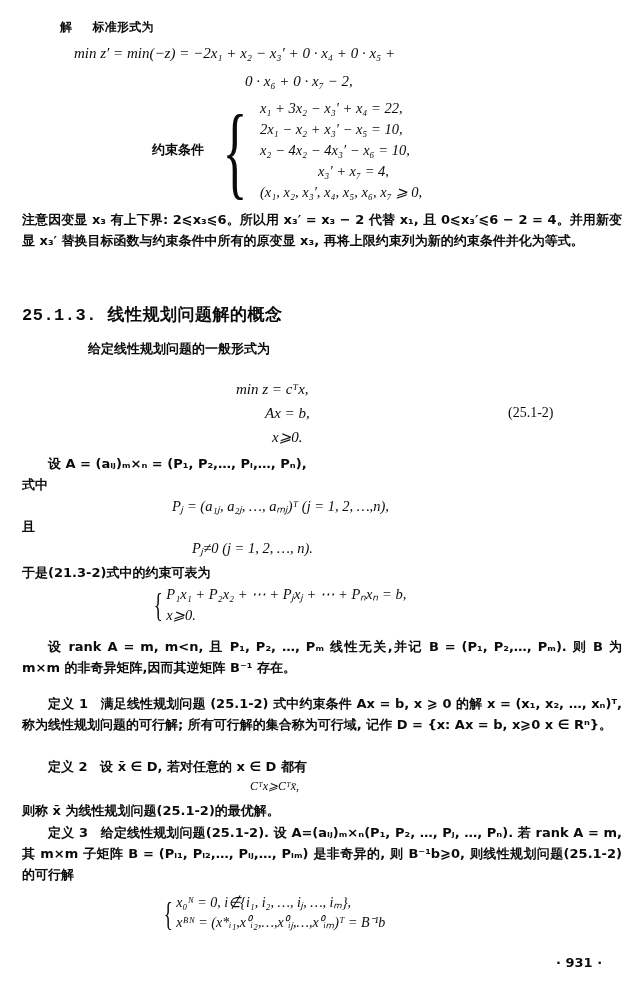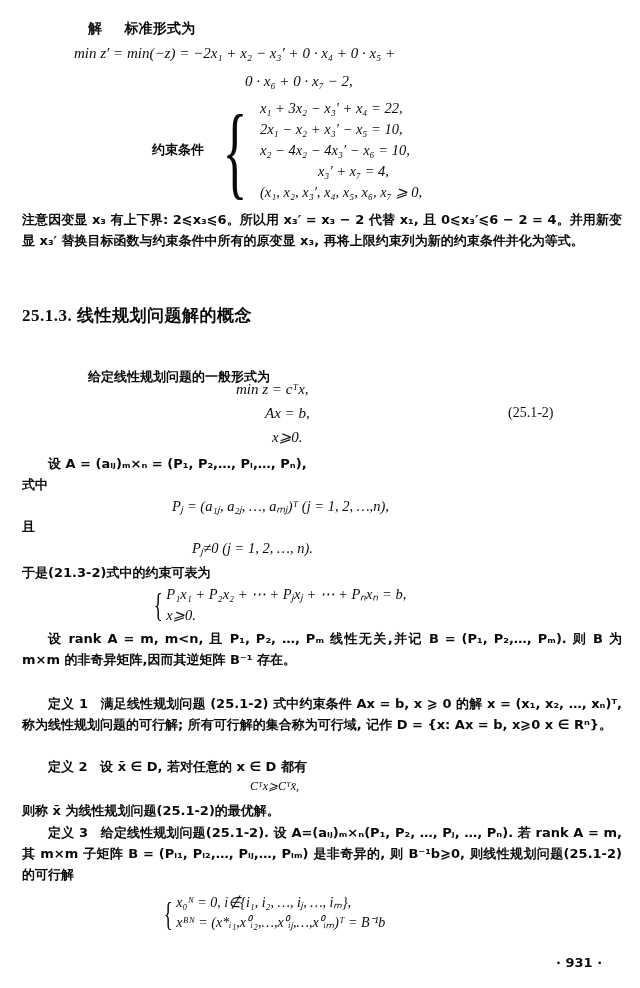--- a/index.html
+++ b/index.html
@@ -21,38 +21,37 @@
     height: 988px;
     padding: 0;
     box-sizing: border-box;
     filter: contrast(1.05);
   }
   .blk {
     position: absolute;
     line-height: 1.25;
   }
   .cn {
-    font-family: Liberation Sans, sans-serif;
+    font-family: Liberation Serif, serif;
     font-weight: bold;
-    font-size: 14px;
+    font-size: 12px;
     letter-spacing: 0.2px;
-    margin-left: 28px;
   }
   .cnreg {
     font-family: "DejaVu Sans", sans-serif;
     font-weight: bold;
     font-size: 13px;
   }
   .math {
     font-family: "Liberation Serif", serif;
     font-style: italic;
     font-size: 14.5px;
   }
   .heading {
-    font-family: Liberation Serif, serif;
+    font-family: Liberation Mono, monospace;
     font-weight: bold;
     font-size: 17px;
     letter-spacing: 0.5px;
   }
   .para {
     font-family: "DejaVu Sans", sans-serif;
     font-weight: bold;
     font-size: 13px;
     line-height: 1.62;
     text-align: justify;
@@ -82,21 +81,21 @@
   }
   .pagenum {
     font-family: "DejaVu Sans", sans-serif;
     font-weight: bold;
     font-size: 13px;
   }
   .eqnum {
     font-family: "Liberation Serif", serif;
     font-size: 14px;
   }
-  .indent1 { text-indent: 26px; }
+  .indent1 { text-indent: 26px; margin-top: 8px; }
 </style>
 </head>
 <body>
 
 <div class="page">
 
   <div class="blk cn" style="left:60px; top:20px;">
     <span>解</span>
     <span style="display:inline-block;width:14px"></span>
     <span>标准形式为</span>
@@ -120,21 +119,21 @@
         <div style="padding-left:58px;">x₃′      + x₇ = 4,</div>
         <div>(x₁, x₂, x₃′, x₄, x₅, x₆, x₇ ⩾ 0,</div>
       </span>
     </span>
   </div>
 
   <div class="blk para" style="left:22px; top:209px; width:600px;">注意因变显 x₃ 有上下界: 2⩽x₃⩽6。所以用 x₃′ = x₃ − 2 代替 x₁, 且 0⩽x₃′⩽6 − 2 = 4。并用新变显 x₃′ 替换目标函数与约束条件中所有的原变显 x₃, 再将上限约束列为新的约束条件并化为等式。</div>
 
   <div class="blk heading" style="left:22px; top:305px;">25.1.3. 线性规划问题解的概念</div>
 
-  <div class="blk cnreg" style="left:88px; top:369px;text-align:center;">给定线性规划问题的一般形式为</div>
+  <div class="blk cnreg" style="left:88px; top:341px;text-align:center;">给定线性规划问题的一般形式为</div>
 
   <div class="blk math" style="left:236px; top:380px; font-size:15px;">min z = cᵀx,</div>
   <div class="blk math" style="left:265px; top:404px; font-size:15px;">Ax = b,</div>
   <div class="blk math" style="left:272px; top:428px; font-size:15px;">x⩾0.</div>
   <div class="blk eqnum" style="left:508px; top:404px;">(25.1-2)</div>
 
   <div class="blk para" style="left:48px; top:453px; width:574px;">设 A = (aᵢⱼ)ₘ×ₙ = (P₁, P₂,…, Pᵢ,…, Pₙ),</div>
 
   <div class="blk cnreg" style="left:22px; top:477px;">式中</div>
 

